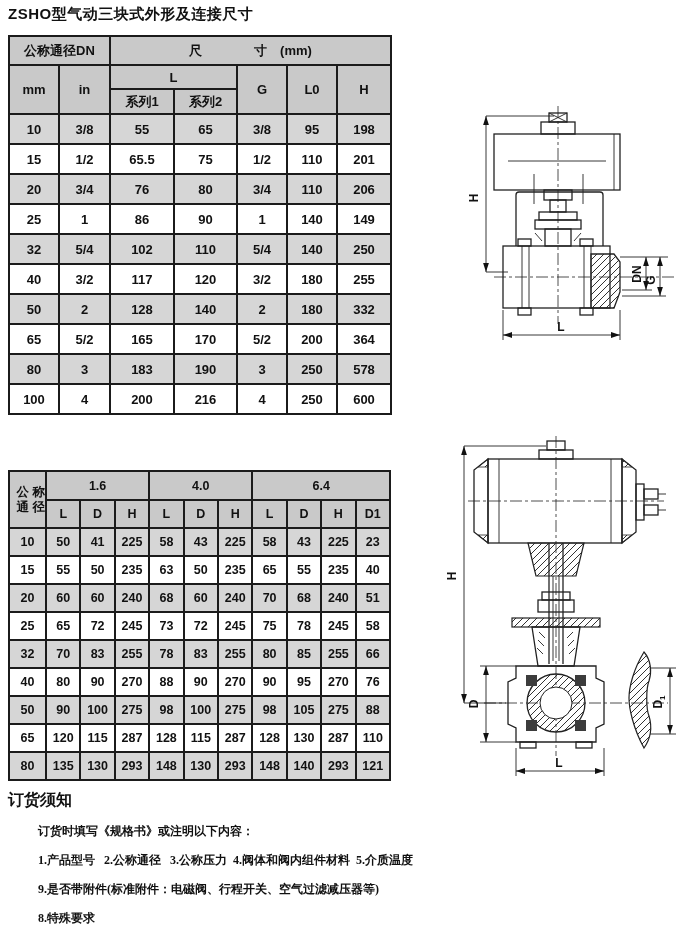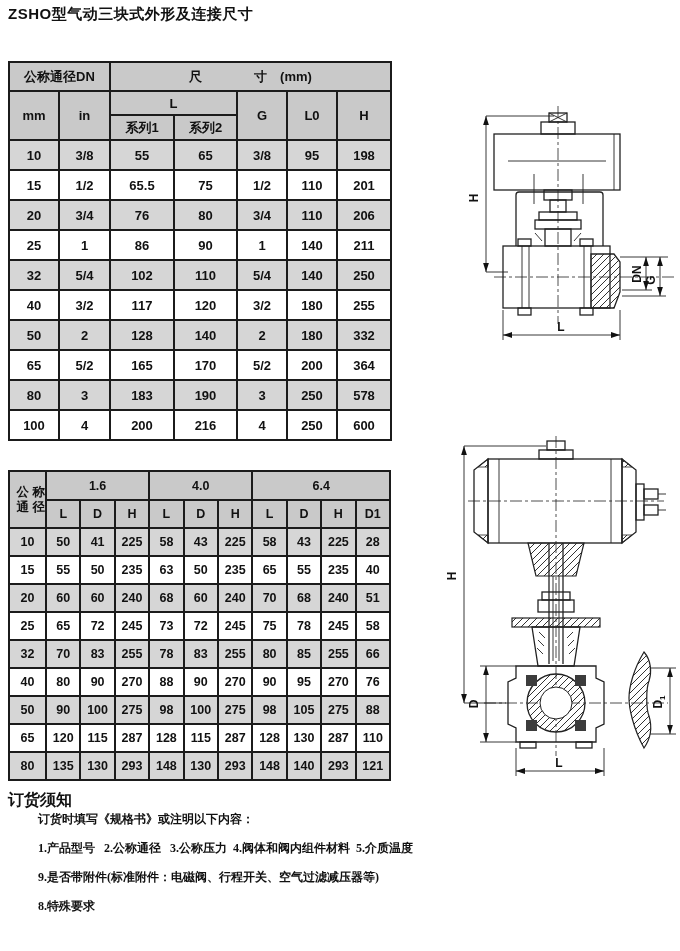--- a/index.html
+++ b/index.html
@@ -17,37 +17,37 @@
   .title2 .main{font-size:15px;margin-left:2px;letter-spacing:.3px;}
 
   
   table.tbl{position:absolute;border-collapse:collapse;table-layout:fixed;}
   .tbl th,.tbl td{border:2px solid #1b1b1b;text-align:center;vertical-align:middle;
                   padding:0;font-weight:700;color:#111;}
   .tbl thead th{background:#c9c9c9;}
   .tbl tbody tr:nth-child(odd) td{background:#d6d6d6;}
   .tbl tbody tr:nth-child(even) td{background:#ffffff;}
 
-  .tbl1{left:8px;top:61px;width:382px;}
+  .tbl1{left:8px;top:35px;width:382px;}
   .tbl1 th,.tbl1 td{font-size:13px;}
   .tbl1 thead tr:nth-child(1) th{height:27px;}
   .tbl1 thead tr:nth-child(2) th{height:22px;}
   .tbl1 thead tr:nth-child(3) th{height:23px;}
   .tbl1 tbody tr{height:30px;}
 
   .tbl2{left:8px;top:470px;width:381px;}
   .tbl2 th,.tbl2 td{font-size:12.5px;}
   .tbl2 thead tr:nth-child(1) th{height:27px;}
   .tbl2 thead tr:nth-child(2) th{height:26px;}
   .tbl2 tbody tr{height:28px;}
   .tbl2 .dncell{font-size:12.5px;line-height:15px;text-align:right;}
 
   
   .notes{position:absolute;left:8px;top:790px;width:668px;}
-  .notes h2{margin:0 0 0 0;font-size:16px;font-weight:700;}
+  .notes h2{margin:0 0 12px 0;font-size:16px;font-weight:700;}
   .notes p{margin:0 0 12px 30px;font-size:12px;font-weight:600;line-height:17px;white-space:pre-wrap;font-family:Liberation Serif, serif;}
 
   
   svg.dwg{position:absolute;}
   .d1{left:428px;top:94px;}
   .d2{left:428px;top:426px;}
   .ol{fill:none;stroke:#222;stroke-width:1.3;}
   .thin{fill:none;stroke:#222;stroke-width:0.9;}
   .cl{fill:none;stroke:#222;stroke-width:0.8;stroke-dasharray:12 3 3 3;}
   .dim{fill:none;stroke:#222;stroke-width:0.9;}
@@ -116,21 +116,21 @@
           <td>110</td>
           <td>206</td>
         </tr>
         <tr>
           <td>25</td>
           <td>1</td>
           <td>86</td>
           <td>90</td>
           <td>1</td>
           <td>140</td>
-          <td>211</td>
+          <td>149</td>
         </tr>
         <tr>
           <td>32</td>
           <td>5/4</td>
           <td>102</td>
           <td>110</td>
           <td>5/4</td>
           <td>140</td>
           <td>250</td>
         </tr>
@@ -303,21 +303,21 @@
           <td>10</td>
           <td>50</td>
           <td>41</td>
           <td>225</td>
           <td>58</td>
           <td>43</td>
           <td>225</td>
           <td>58</td>
           <td>43</td>
           <td>225</td>
-          <td>28</td>
+          <td>23</td>
         </tr>
         <tr>
           <td>15</td>
           <td>55</td>
           <td>50</td>
           <td>235</td>
           <td>63</td>
           <td>50</td>
           <td>235</td>
           <td>65</td>

